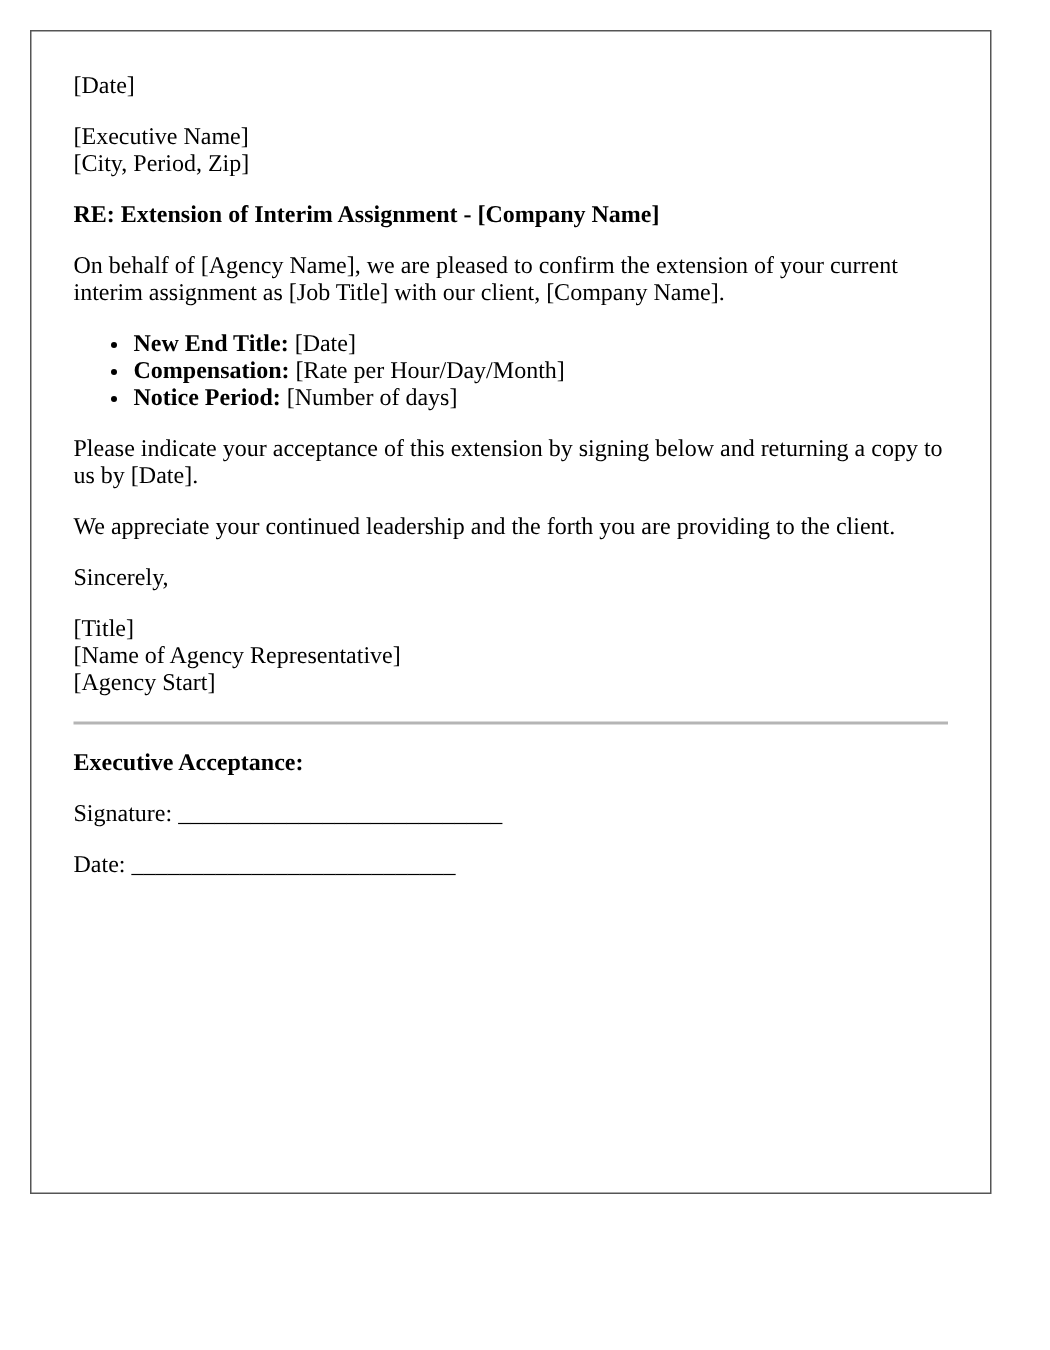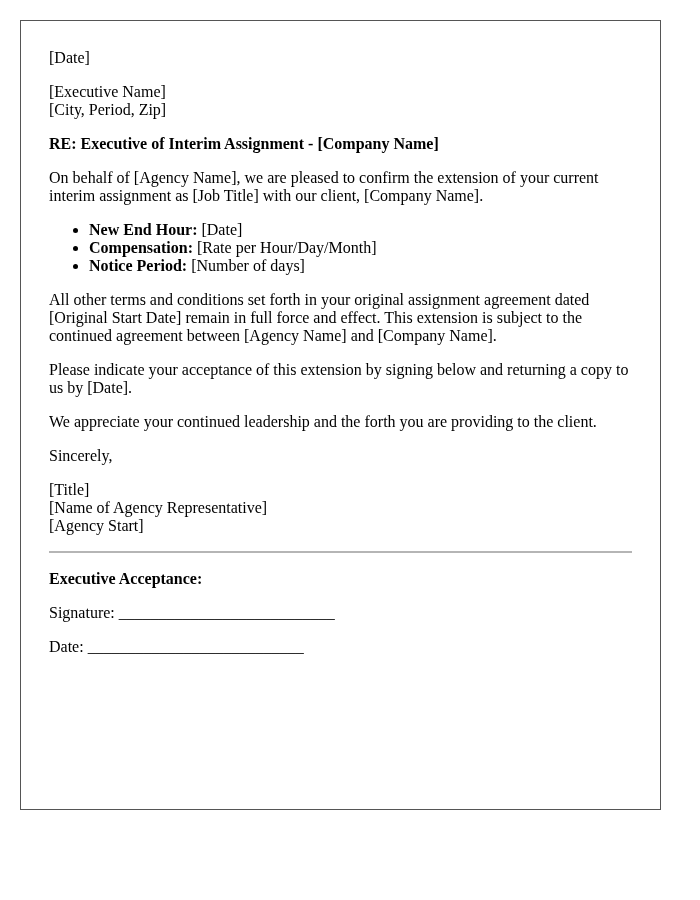--- a/index.html
+++ b/index.html
@@ -15,21 +15,21 @@
       font-size: 16px;
       color: #000;
     }
     .letter {
       position: absolute;
       left: 20px;
       top: 20px;
       width: 583px;
       height: 722px;
       border: 1px solid #555;
-      padding: 28px 28px 38px 28px;
+      padding: 28px 28px 24px 28px;
       line-height: 18px;
     }
     p {
       margin: 0 0 16px 0;
     }
     .addr-line, .sig-line { display: block; }
     .re { font-weight: bold; }
     ul.terms {
       margin: 0 0 16px 0;
       padding-left: 40px;
@@ -48,33 +48,32 @@
 <body>
 
 <div class="letter">
   <p>[Date]</p>
 
   <p>
     <span class="addr-line">[Executive Name]</span>
     <span class="addr-line">[City, Period, Zip]</span>
   </p>
 
-  <p class="re">RE: Executive of Interim Assignment - [Company Name]</p>
+  <p class="re">RE: Extension of Interim Assignment - [Company Name]</p>
 
 
   <p>On behalf of [Agency Name], we are pleased to confirm the extension of your current interim assignment as [Job Title] with our client, [Company Name].</p>
 
 
   <ul class="terms">
-    <li><b>New End Hour:</b><span> [Date]</span></li>
+    <li><b>New End Title:</b><span> [Date]</span></li>
     <li><b>Compensation:</b><span> [Rate per Hour/Day/Month]</span></li>
     <li><b>Notice Period:</b><span> [Number of days]</span></li>
   </ul>
 
-  <p>All other terms and conditions set forth in your original assignment agreement dated [Original Start Date] remain in full force and effect. This extension is subject to the continued agreement between [Agency Name] and [Company Name].</p>
 
   <p>Please indicate your acceptance of this extension by signing below and returning a copy to us by [Date].</p>
 
   <p>We appreciate your continued leadership and the forth you are providing to the client.</p>
 
   <p>Sincerely,</p>
 
   <p style="margin-bottom:0;">
     <span class="sig-line">[Title]</span>
     <span class="sig-line">[Name of Agency Representative]</span>

